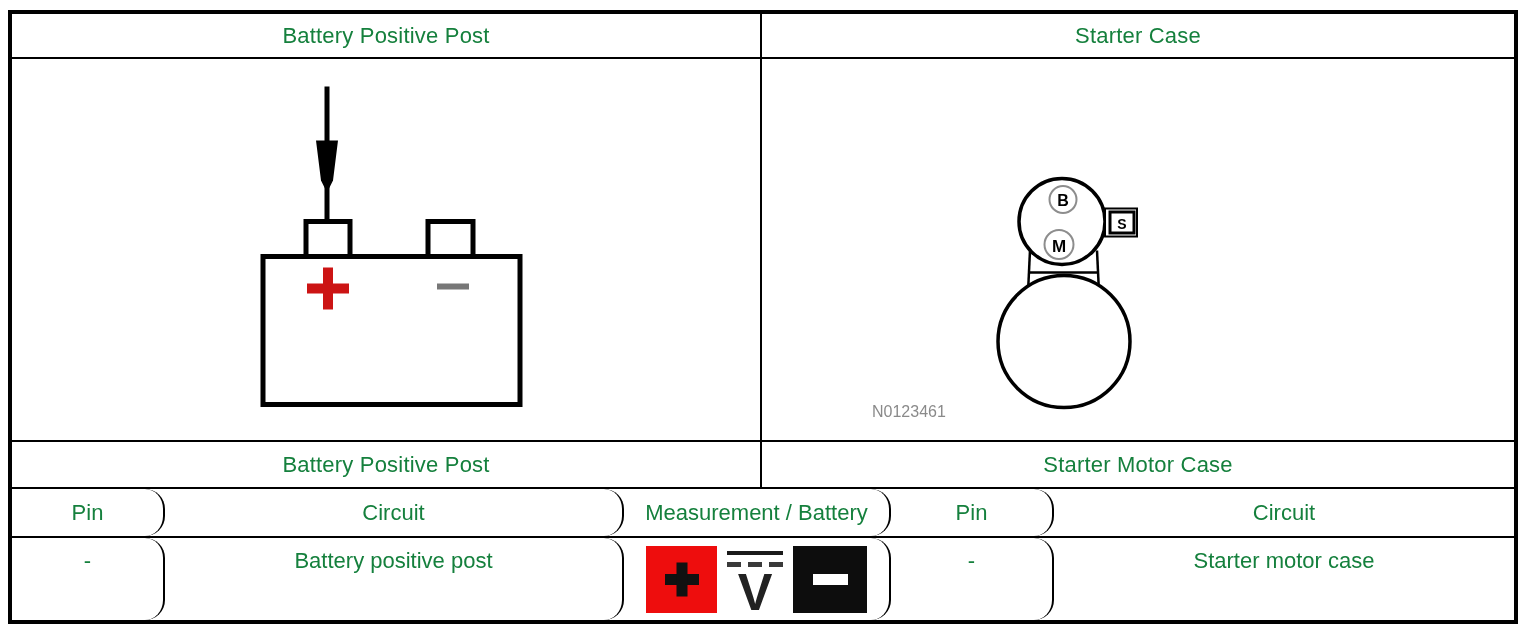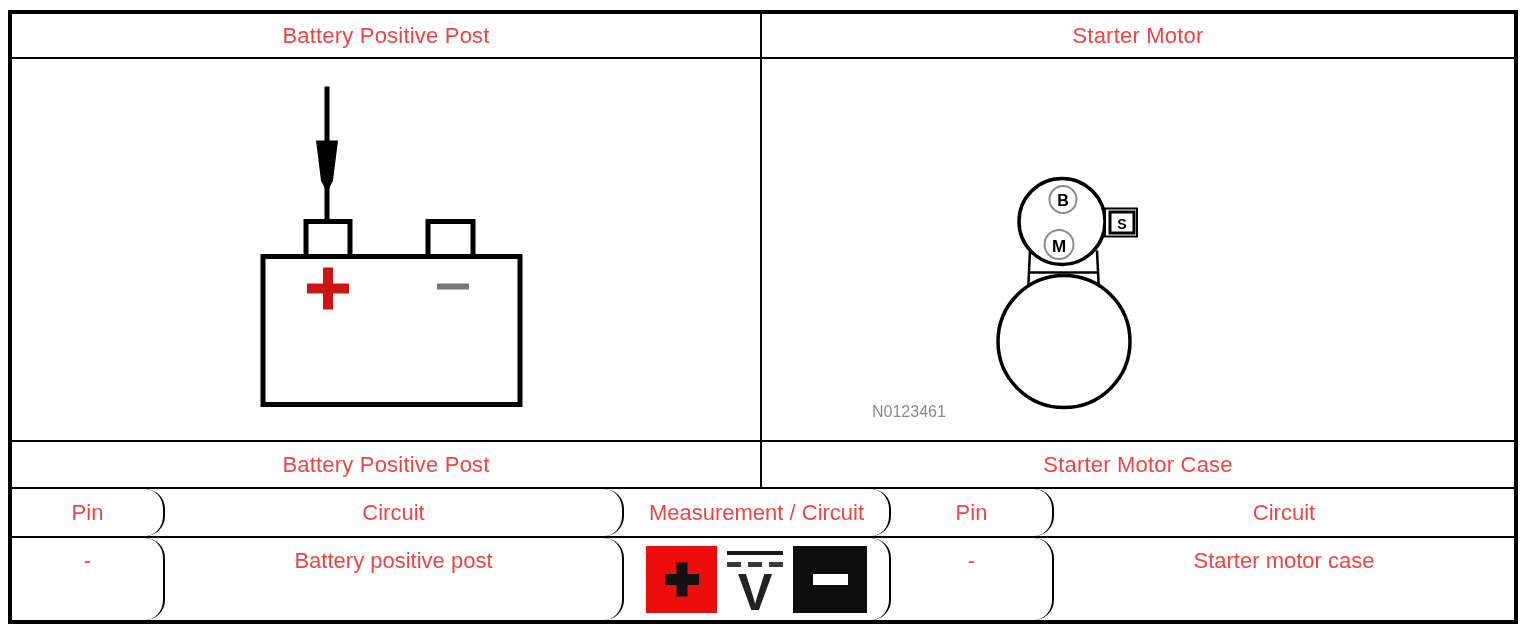--- a/index.html
+++ b/index.html
@@ -1,21 +1,21 @@
 <!DOCTYPE html>
 <html><head>
 <meta charset="utf-8">
 <style>
   html,body{margin:0;padding:0;background:#ffffff;}
   .sheet{
     position:relative;
     width:1526px;height:638px;
     background:#ffffff;
     font-family:"Liberation Sans", sans-serif;
-    color:#ef4444;
+    color:#15803d;
     overflow:hidden;
   }
   .frame{
     position:absolute;left:8px;top:10px;
     width:1502px;height:606px;
     border:4px solid #000;
     display:flex;flex-direction:column;
     background:#fff;
   }
   .row-titles{display:flex;height:43px;border-bottom:2px solid #000;flex:0 0 auto;}
@@ -48,21 +48,21 @@
 <body>
 
 <div class="sheet">
   <div class="frame">
 
     <div class="row-titles">
       <div class="half-l">
         <span class="title-text">Battery Positive Post</span>
       </div>
       <div class="half-r">
-        <span class="title-text">Starter Motor</span>
+        <span class="title-text">Starter Case</span>
       </div>
     </div>
 
     <div class="row-images">
       <div class="half-l img-cell">
         <svg viewBox="0 0 748 378" aria-hidden="true">
 
           <line x1="315" y1="26" x2="315" y2="165" stroke="#000" stroke-width="5"></line>
           <polygon points="304,80 326,80 321,120 315,132 309,120" fill="#000"></polygon>
 
@@ -109,21 +109,21 @@
         <span class="caption-text">Battery Positive Post</span>
       </div>
       <div class="half-r">
         <span class="caption-text">Starter Motor Case</span>
       </div>
     </div>
 
     <div class="row-thead">
       <div class="th-cell c-pin-l">Pin</div>
       <div class="th-cell c-cir-l">Circuit</div>
-      <div class="th-cell c-meas">Measurement / Circuit</div>
+      <div class="th-cell c-meas">Measurement / Battery</div>
       <div class="th-cell c-pin-r">Pin</div>
       <div class="th-cell c-cir-r">Circuit</div>
     </div>
 
     <div class="row-tbody">
       <div class="td-cell c-pin-l">-</div>
       <div class="td-cell c-cir-l">Battery positive post</div>
       <div class="td-cell c-meas">
         <div class="meas-icons">
 

